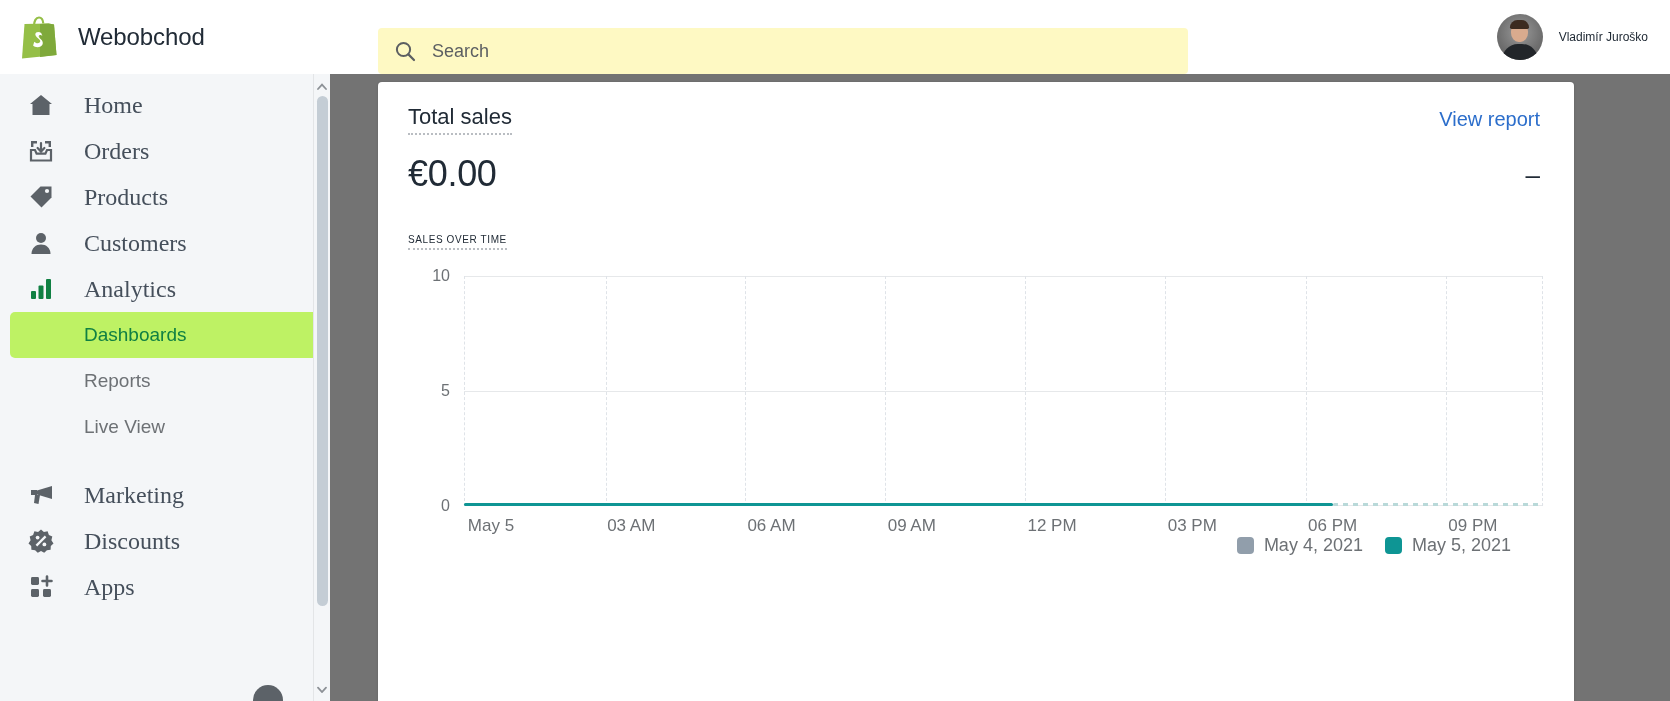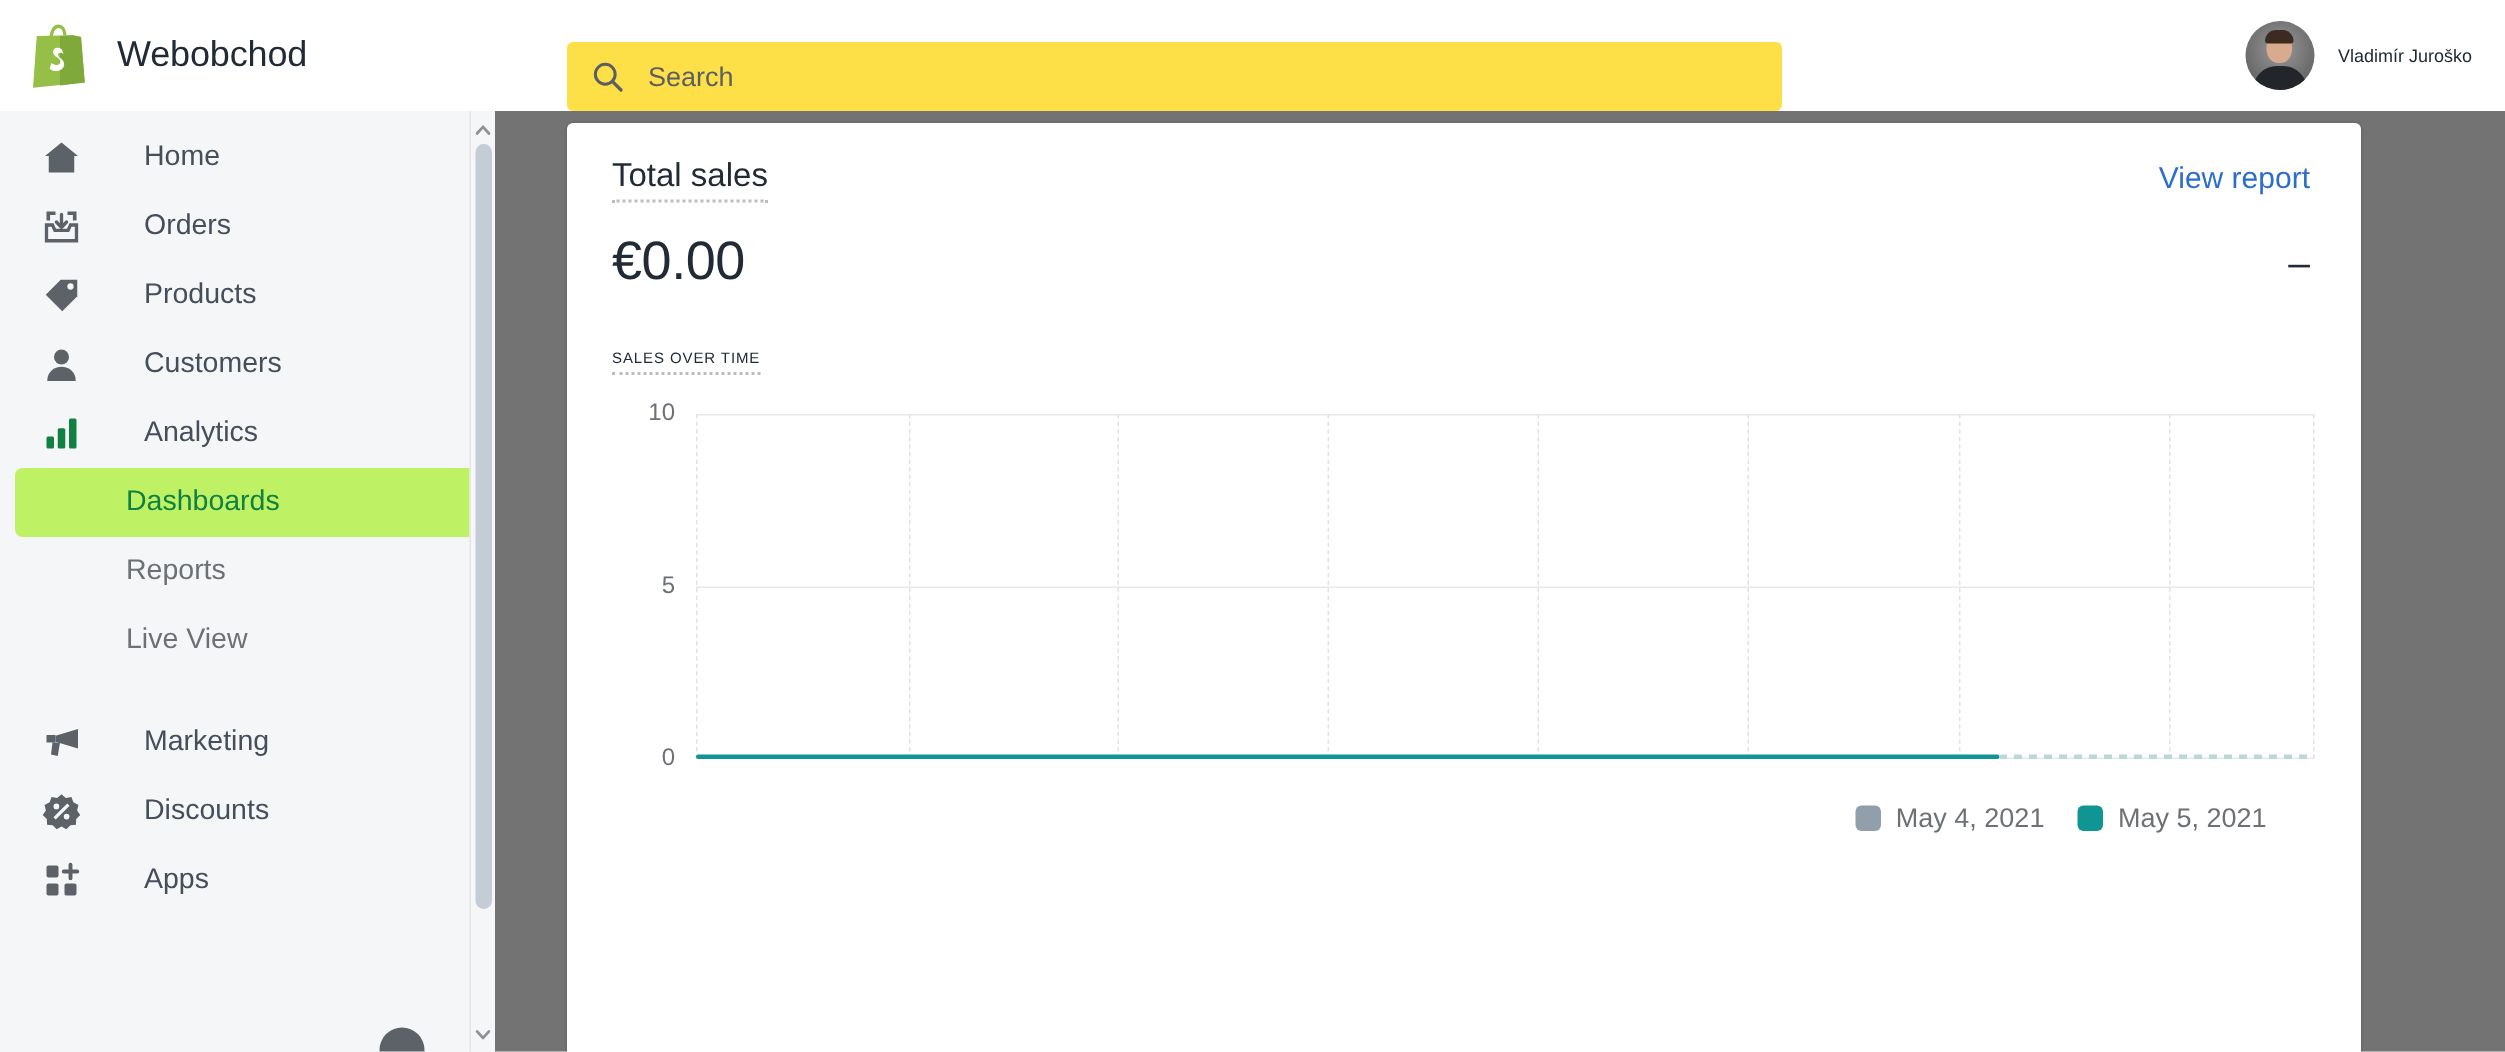--- a/index.html
+++ b/index.html
@@ -40,21 +40,21 @@
     color: #212b36;
     letter-spacing: -0.1px;
   }
   .search-wrap {
     flex: 0 0 auto;
     margin-left: 48px;
   }
   .search-box {
     width: 810px;
     height: 46px;
-    background: #fde047;
+    background: #fef9c3;
     border: none;
     border-radius: 4px;
     display: flex;
     align-items: center;
     padding: 0 16px;
     cursor: text;
   }
   .search-box svg { flex: 0 0 auto; }
   .search-placeholder {
     margin-left: 16px;
@@ -125,23 +125,24 @@
     margin: 0 10px;
   }
   .nav-item .nav-icon {
     width: 34px;
     flex: 0 0 34px;
     display: flex;
     align-items: center;
     justify-content: flex-start;
   }
   .nav-item .nav-label {
-    margin-left: 34px;
-    font-size: 19px;
+    margin-left: 22px;
+    font-size: 24px;
     color: #454f5b;
+    font-family: Liberation Serif, serif;
   }
   .nav-sub {
     height: 46px;
     display: flex;
     align-items: center;
     padding-left: 74px;
     cursor: pointer;
     border-radius: 5px;
     margin: 0 10px;
   }
@@ -533,20 +534,30 @@
           <div class="v-grid" style="left:52%"></div>
           <div class="v-grid" style="left:65%"></div>
           <div class="v-grid" style="left:78%"></div>
           <div class="v-grid" style="left:91%"></div>
           <div class="v-grid" style="right:0"></div>
 
           <div class="series-line current"></div>
           <div class="series-line current-future"></div>
         </div>
 
+        <div class="x-axis">
+          <div class="x-tick" style="left:2.5%">May 5</div>
+          <div class="x-tick" style="left:15.5%">03 AM</div>
+          <div class="x-tick" style="left:28.5%">06 AM</div>
+          <div class="x-tick" style="left:41.5%">09 AM</div>
+          <div class="x-tick" style="left:54.5%">12 PM</div>
+          <div class="x-tick" style="left:67.5%">03 PM</div>
+          <div class="x-tick" style="left:80.5%">06 PM</div>
+          <div class="x-tick" style="left:93.5%">09 PM</div>
+        </div>
 
         <div class="legend">
           <div class="legend-item">
             <span class="legend-swatch" style="background:#919eab"></span>
             <span class="legend-text">May 4, 2021</span>
           </div>
           <div class="legend-item">
             <span class="legend-swatch" style="background:#0e9594"></span>
             <span class="legend-text">May 5, 2021</span>
           </div>

